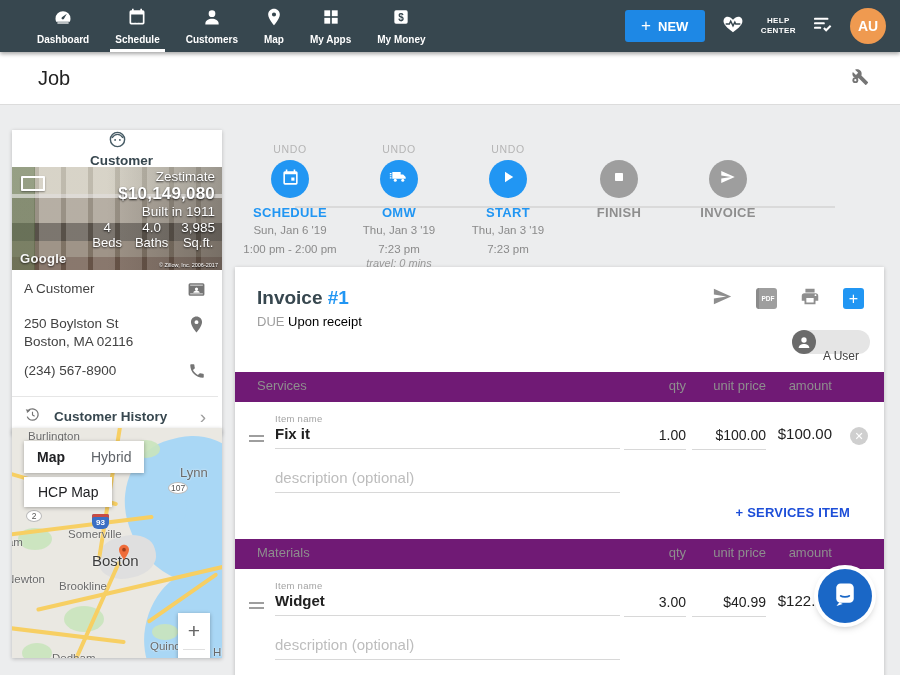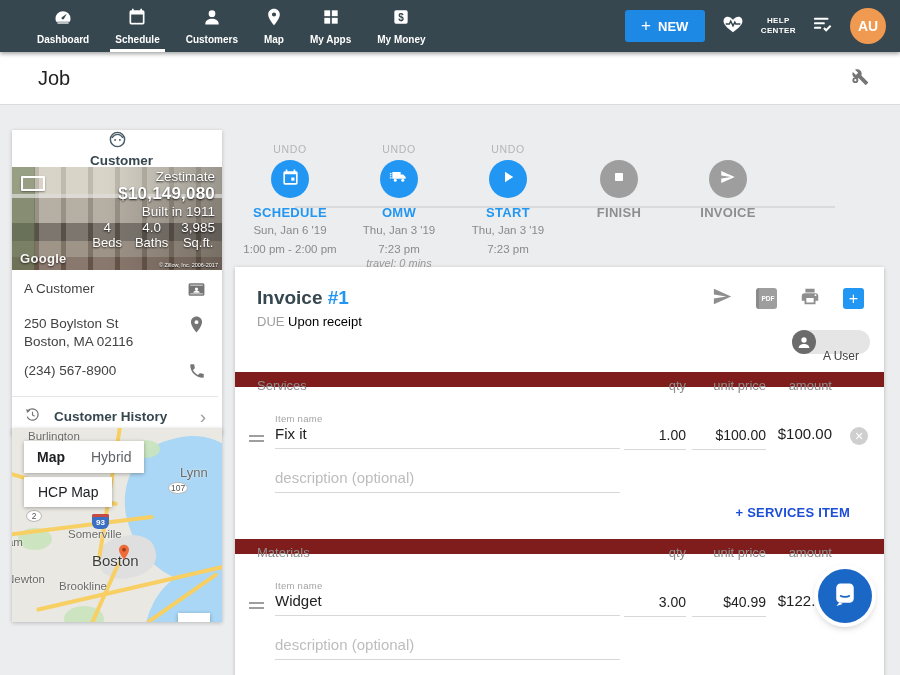--- a/index.html
+++ b/index.html
@@ -64,21 +64,21 @@
   .cust-details { padding:10px 16px 0 12px; }
   .c-row { display:flex; align-items:flex-start; margin-bottom:12px; }
   .c-row .txt { font-size:13.5px; color:#424242; line-height:1.3; }
   .c-row .c-icon { margin-left:auto; }
   .c-divider { border-top:1px solid #E6E6E6; margin:0 -12px; }
   .history-row { display:flex; align-items:center; height:38px; cursor:pointer; }
   .history-row .txt { font-size:13.5px; font-weight:bold; color:#37474F; margin-left:13px; }
   .history-row .chev { margin-left:auto; color:#9E9E9E; font-size:19px; line-height:1; }
 
   
-  .map-card { position:absolute; left:12px; top:323px; width:210px; height:194px; background:#EAE8E2;
+  .map-card { position:absolute; left:12px; top:323px; width:210px; height:230px; background:#EAE8E2;
               overflow:hidden; box-shadow:0 1px 4px rgba(0,0,0,.22); }
   .water { position:absolute; background:#A9D7F5; }
   .w1 { right:-40px; top:8px; width:135px; height:150px; border-radius:48% 52% 40% 60%; transform:rotate(-14deg); }
   .w2 { right:-28px; top:140px; width:105px; height:130px; border-radius:55% 45% 50% 50%; transform:rotate(10deg); }
   .w3 { right:36px; top:64px; width:26px; height:40px; border-radius:50%; transform:rotate(20deg); }
   .green { position:absolute; background:#C9E4BC; border-radius:50%; opacity:.9; }
   .g1 { left:6px; top:100px; width:34px; height:22px; }
   .g2 { left:52px; top:178px; width:40px; height:26px; }
   .g3 { left:120px; top:12px; width:28px; height:18px; }
   .g4 { left:10px; top:215px; width:30px; height:20px; }
@@ -143,32 +143,32 @@
   .pdf-sq { width:21px; height:21px; background:#9E9E9E; border-radius:3px; color:#fff; font-size:6.5px; font-weight:bold;
             display:flex; align-items:center; justify-content:center; border-left:3px solid #8a8a8a; }
   .user-chip { position:absolute; right:14px; top:63px; height:24px; background:#E5E5E5; border-radius:12px;
                display:flex; align-items:center; padding-right:11px; cursor:pointer; }
   .chip-av { width:24px; height:24px; border-radius:50%; background:#6B6B6B; display:flex; align-items:center; justify-content:center; margin-right:7px; }
   .chip-name { font-size:12px; color:#424242;margin-top:28px; }
 
   .section { position:absolute; left:0; right:0; }
   .sec-services { top:105px; height:167px; }
   .sec-materials { top:272px; height:170px; }
-  .band { position:absolute; left:0; right:0; top:0; height:15px; background:#7f1d1d; }
+  .band { position:absolute; left:0; right:0; top:0; height:30px; background:#701a75; }
   .band .b-name { position:absolute; left:22px; top:0; line-height:27px; font-size:13px; color:#8E8E8E; }
   .col-qty { position:absolute; right:198px; text-align:right; }
   .col-unit { position:absolute; right:118px; text-align:right; }
   .col-amt { position:absolute; right:52px; text-align:right; }
   .band .colhdr { line-height:27px; font-size:13px; color:#8E8E8E; }
   .drag { position:absolute; left:14px; top:63px; width:15px; cursor:grab; }
   .drag i { display:block; height:2px; background:#9E9E9E; margin-bottom:3px; }
   .item-label { position:absolute; left:40px; top:41px; font-size:9.5px; color:#A3A3A3; letter-spacing:.3px; }
   .fld { border:none; outline:none; background:transparent; font-family:inherit; position:absolute;
          border-bottom:1px solid #D8D8D8; padding-bottom:6px; }
-  .fld-name { left:40px; top:53px; width:345px; font-size:15px; color:#212121; font-weight:400; }
+  .fld-name { left:40px; top:53px; width:345px; font-size:15px; color:#212121; font-weight:700; }
   .fld-qty { top:55px; right:198px; width:62px; font-size:14px; color:#212121; text-align:right; }
   .fld-unit { top:55px; right:118px; width:74px; font-size:14px; color:#212121; text-align:right; }
   .amount-val { position:absolute; right:52px; top:53px; font-size:15px; color:#212121; text-align:right; }
   .delete-x { position:absolute; right:16px; top:55px; width:18px; height:18px; border-radius:50%; background:#CFCFCF;
               color:#fff; font-size:11px; display:flex; align-items:center; justify-content:center; cursor:pointer; }
   .fld-desc { left:40px; top:97px; width:345px; font-size:15px; color:#555; }
   .fld-desc::placeholder { color:#BDBDBD; opacity:1; }
   .add-link { position:absolute; right:34px; top:133px; font-size:13px; font-weight:bold; color:#1d4ed8;
               letter-spacing:.2px; cursor:pointer; }
 

